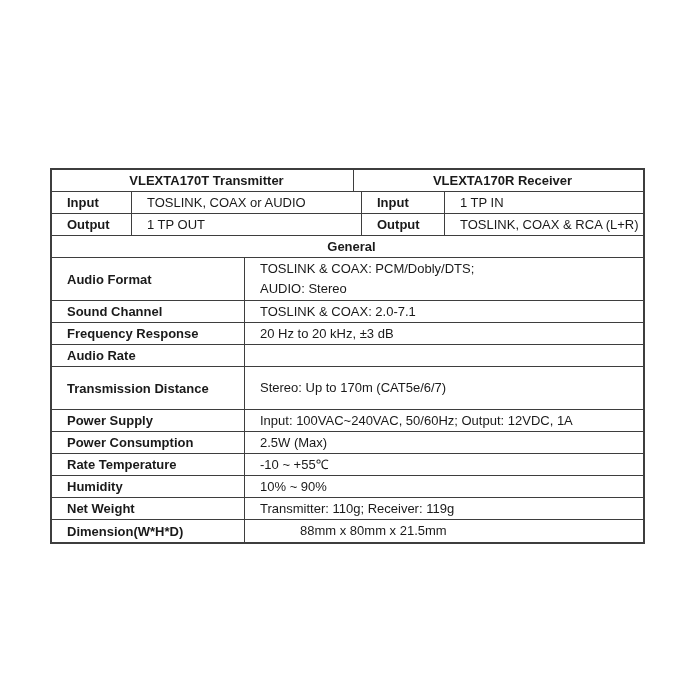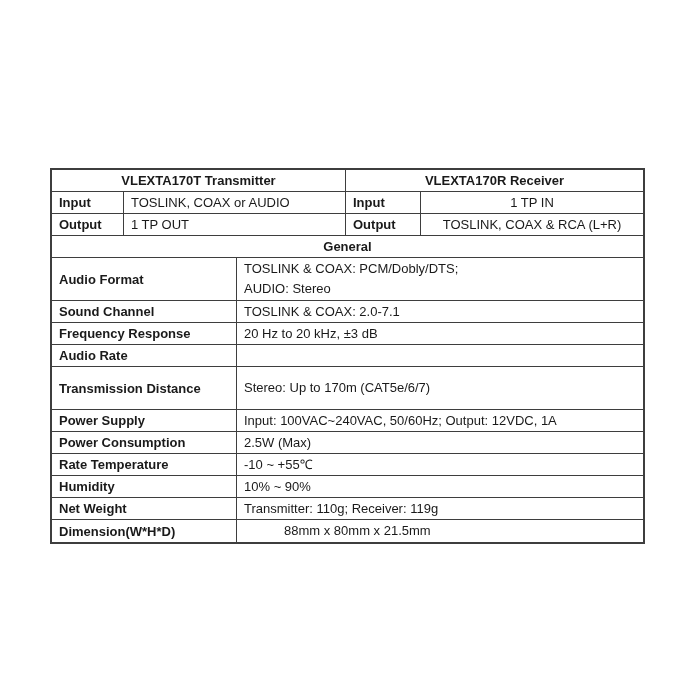--- a/index.html
+++ b/index.html
@@ -36,30 +36,31 @@
   }
   .row.tall { height: 43px; }
   .row:last-child { border-bottom: none; gap: 40px; }
   .cell {
     display: flex;
     flex-direction: column;
     justify-content: center;
     padding: 0 7px;
     overflow: hidden;
     white-space: nowrap;
+    margin-left: 8px;
   }
   .cell.bordered { border-right: 1px solid var(--border); }
   .cell .line { line-height: 20px; }
   .bold { font-weight: bold; }
   .center { align-items: center; text-align: center; }
   
   .c1 { width: 72px; }
   .c2 { width: 222px; }
   .c3 { width: 75px; }
-  .c4 { flex: 1; text-align: center; }
+  .c4 { flex: 1; }
   .h-left { width: 294px; }
   .h-right { flex: 1; }
   
   .g1 { width: 185px; }
   .g2 { flex: 1; }
 </style>
 </head>
 <body>
 
 <div class="page">

